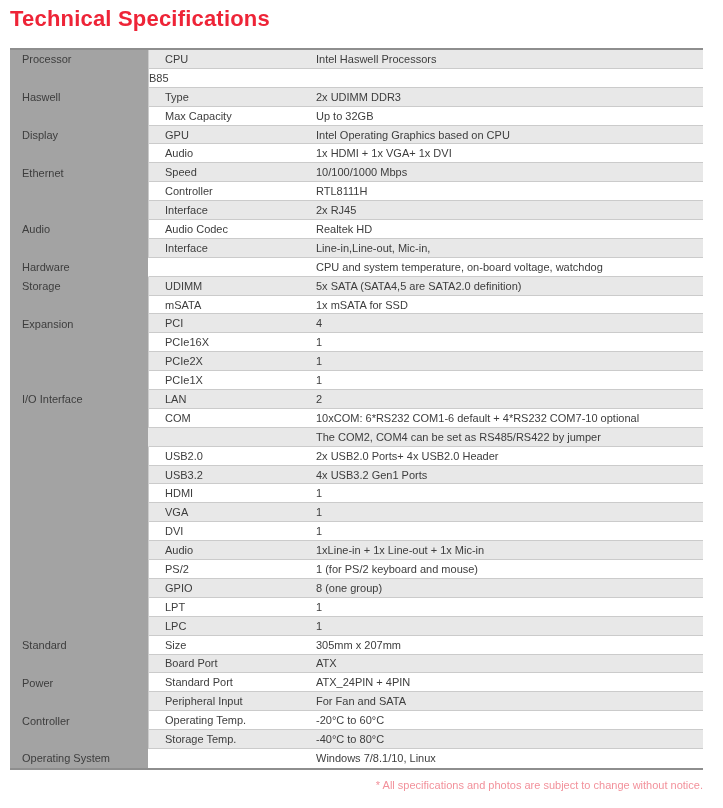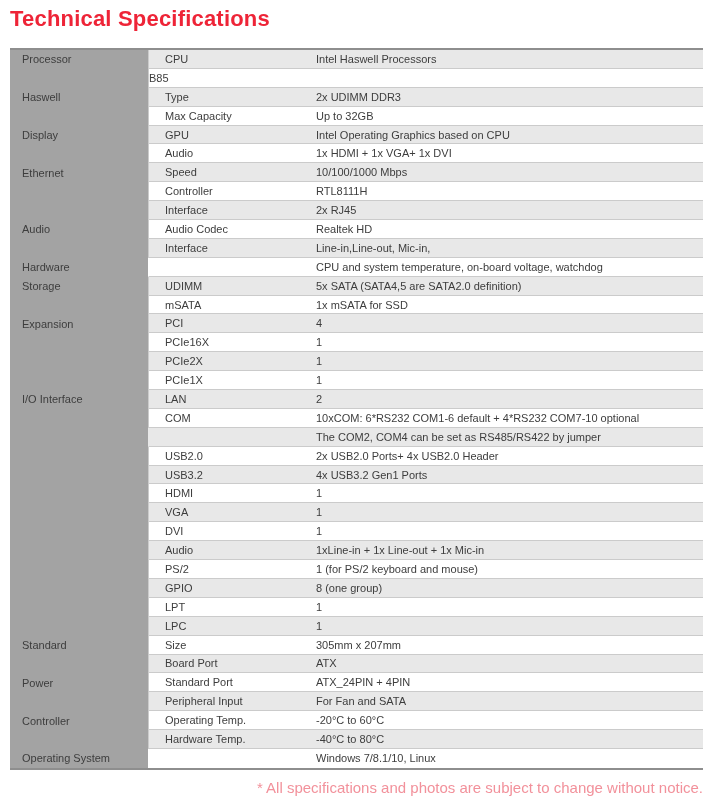--- a/index.html
+++ b/index.html
@@ -67,21 +67,21 @@
     display:flex;
     align-items:center;
     white-space:nowrap;
     overflow:hidden;
   }
 
   .footnote{
     margin-top:9px;
     padding-right:20px;
     text-align:right;
-    font-size:15px;
+    font-size:11px;
     color:var(--footnote-red);
   }
 </style>
 </head>
 <body>
 
 <h1 class="page-title">Technical Specifications</h1>
 
 <div class="spec-table">
   <div>
@@ -332,21 +332,21 @@
       <div class="row">
     <div class="col-cat">Controller</div>
     <div class="col23">
       <div class="col-item">Operating Temp.</div>
       <div class="col-val">-20°C to 60°C</div>
     </div>
   </div>
       <div class="row">
     <div class="col-cat"></div>
     <div class="col23">
-      <div class="col-item">Hardware Temp.</div>
+      <div class="col-item">Storage Temp.</div>
       <div class="col-val">-40°C to 80°C</div>
     </div>
   </div>
       <div class="row merged">
     <div class="col-cat">Operating System</div>
     <div class="col23">
       <div class="col-item"></div>
       <div class="col-val">Windows 7/8.1/10, Linux</div>
     </div>
   </div>

